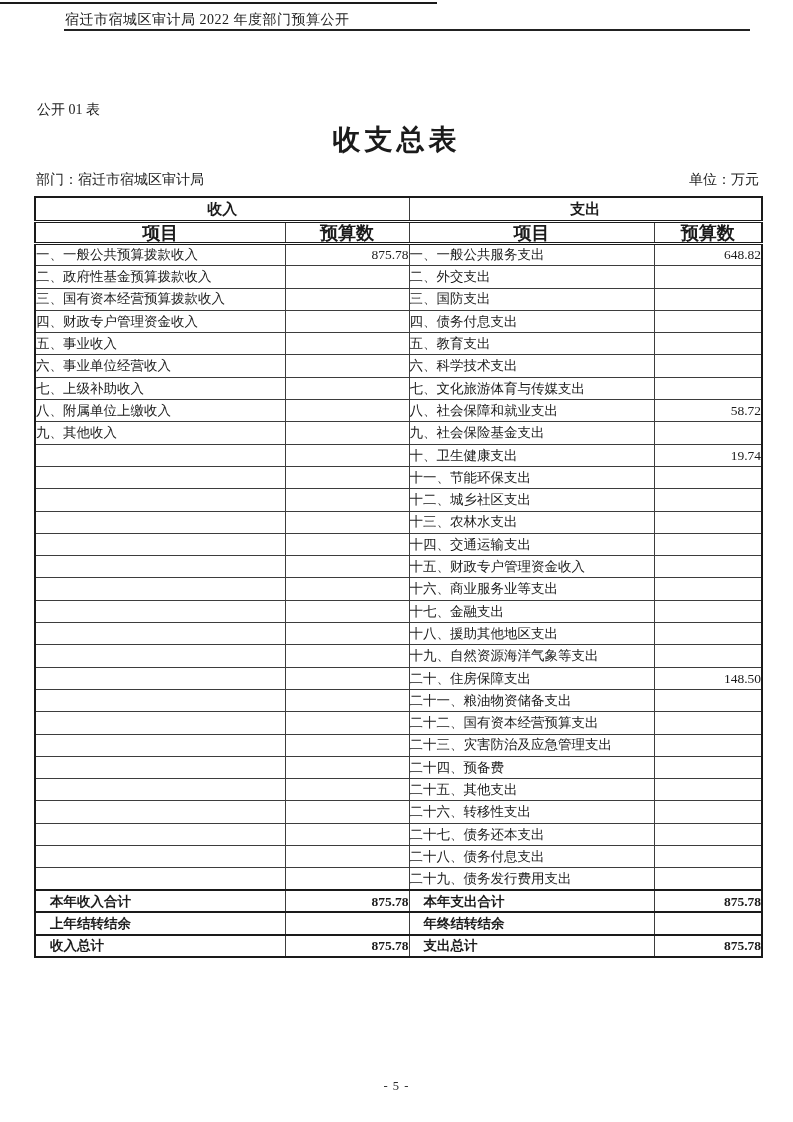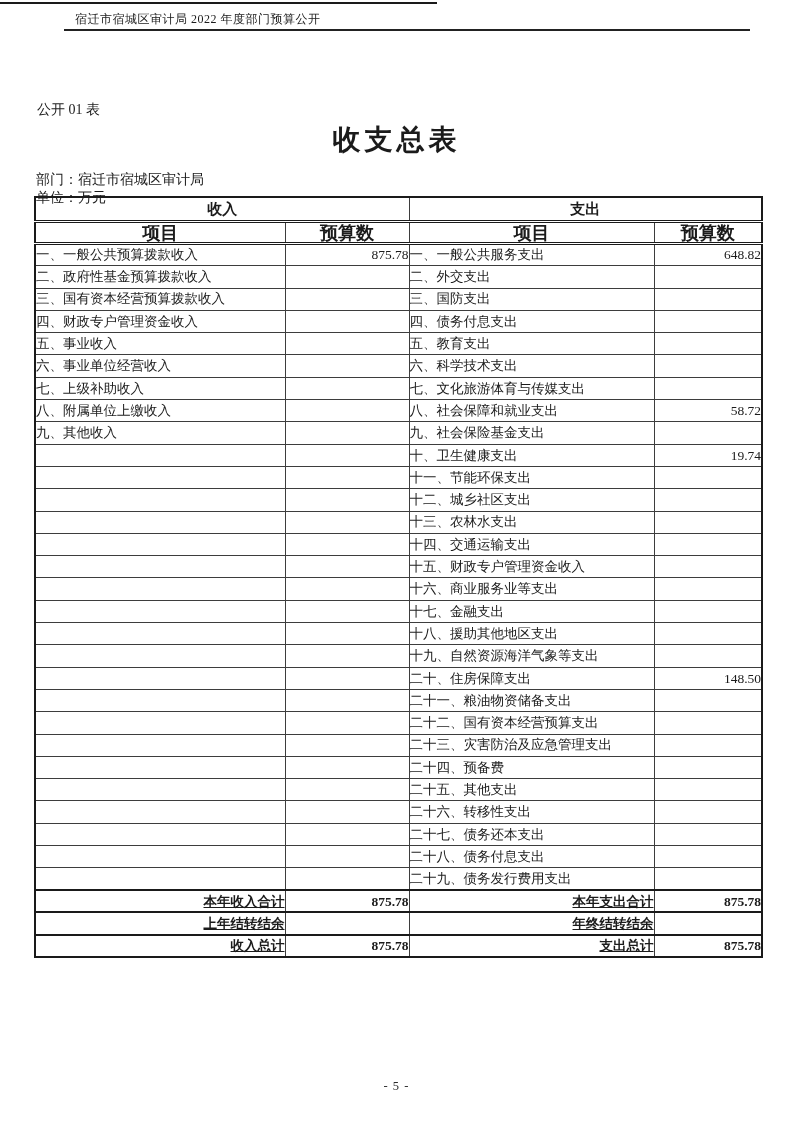--- a/index.html
+++ b/index.html
@@ -2,44 +2,44 @@
 <html><head>
 <meta charset="utf-8">
 <style>
   html,body{margin:0;padding:0;}
   body{
     width:793px;height:1122px;background:#ffffff;position:relative;
     font-family:"Liberation Serif","DejaVu Serif",serif;color:#1b1b1b;
     overflow:hidden;
   }
   .top-artifact{position:absolute;left:0;top:2px;width:437px;height:2px;background:#1a1a1a;}
-  .doc-header{position:absolute;left:75px;top:11px;font-size:12px;letter-spacing:0.5px;}
+  .doc-header{position:absolute;left:65px;top:11px;font-size:14px;letter-spacing:0.5px;}
   .header-rule{position:absolute;left:64px;top:29px;width:686px;height:2px;background:#222;}
   .table-label{position:absolute;left:37px;top:101px;font-size:14px;text-align:center;}
   .main-title{position:absolute;left:0;top:121px;width:100%;text-align:center;
     font-size:28px;font-weight:bold;letter-spacing:4px;}
   .meta-row{position:absolute;left:36px;top:171px;width:723px;display:flex;
-    justify-content:space-between;font-size:14px;flex-direction:column;}
+    justify-content:space-between;font-size:14px;}
   .meta-row .dept{font-weight:500;}
   table.grid{
     position:absolute;left:34px;top:196px;width:727px;
     border-collapse:collapse;table-layout:fixed;
     border:2px solid #1a1a1a;
   }
   table.grid th,table.grid td{
     border:1px solid #3d3d3d;padding:0;overflow:hidden;white-space:nowrap;
     font-size:13.5px;line-height:1;
   }
   tr.group-row th{height:22px;font-weight:bold;font-size:15px;border-bottom:3px double #1a1a1a;text-align:center;}
   tr.col-row th{height:19px;font-weight:bold;font-size:18px;border-bottom:3px double #1a1a1a;text-align:center;}
   tbody tr{height:22.3px;}
   td.item{text-align:left;padding-left:5px;}
   td.val{text-align:right;padding-right:7px;}
   tr.summary td{font-weight:bold;border-top:2px solid #1a1a1a;}
-  tr.summary td.item{text-align:right;padding-left:4px;text-decoration:underline;}
+  tr.summary td.item{text-align:left;padding-left:14px;}
   tr.summary td.val{font-weight:bold;}
   .page-number{position:absolute;left:0;top:1079px;width:100%;text-align:center;
     font-size:12.5px;letter-spacing:1px;color:#2a2a2a;}
 </style>
 </head>
 <body>
 
 <div class="top-artifact"></div>
 
 <div class="doc-header">宿迁市宿城区审计局 2022 年度部门预算公开</div>

